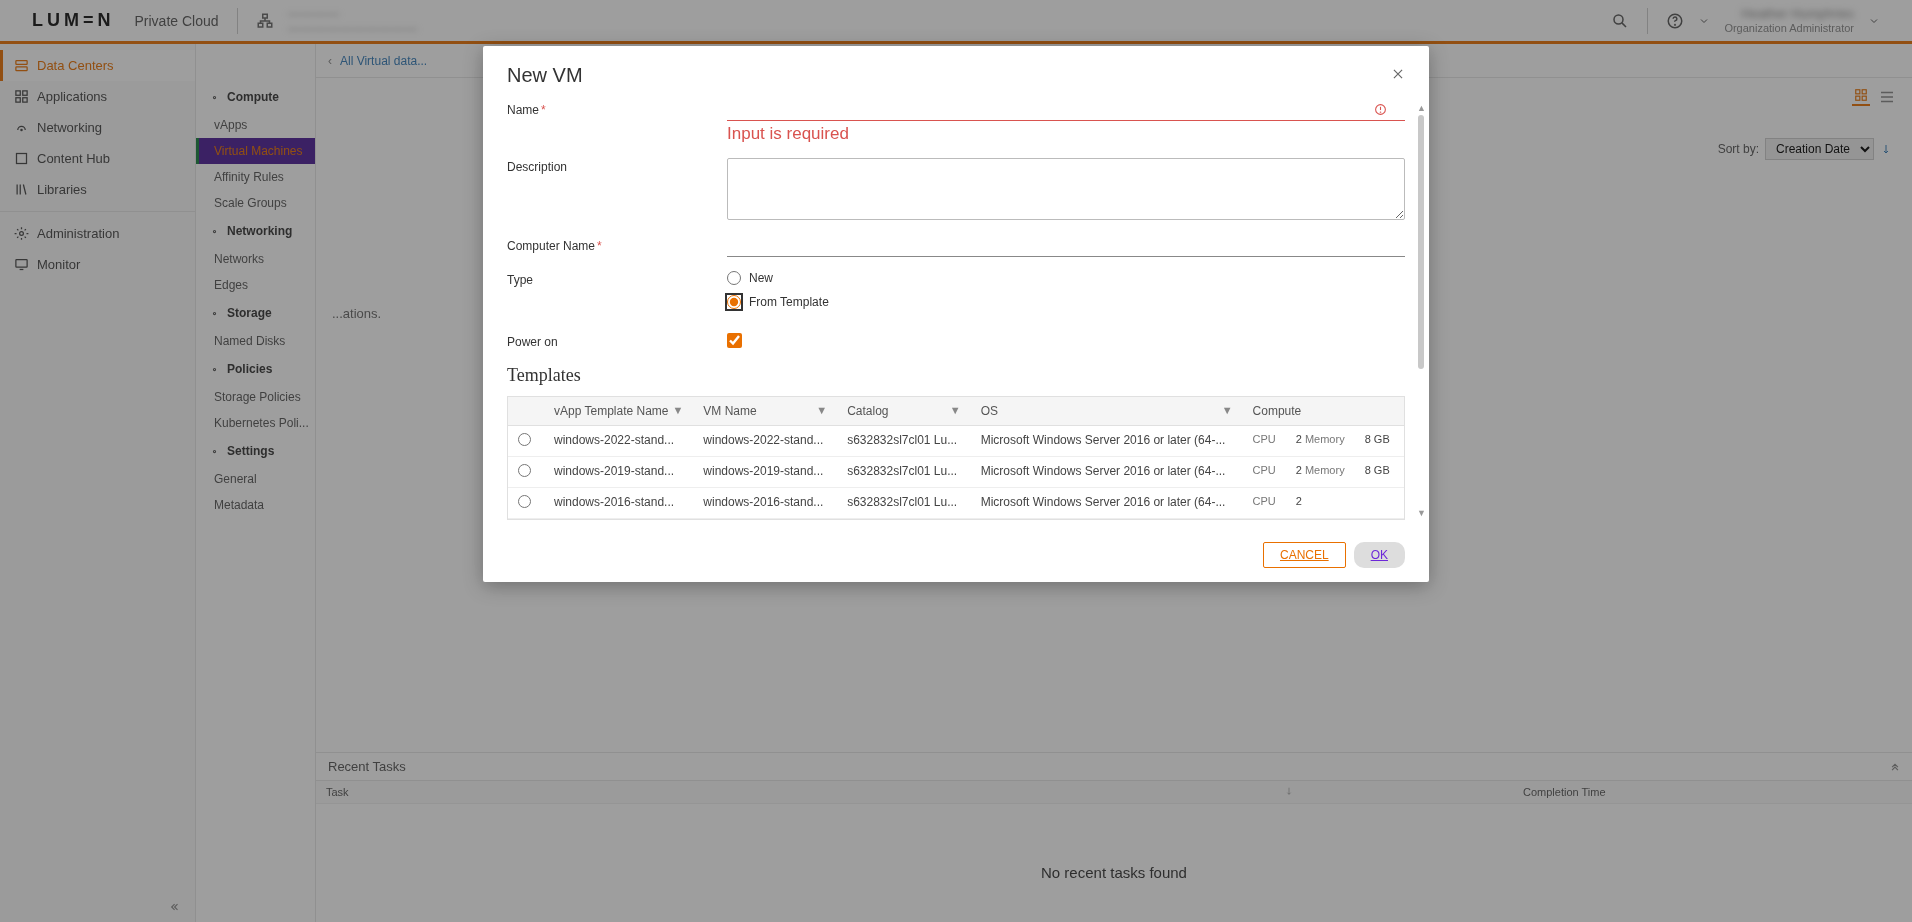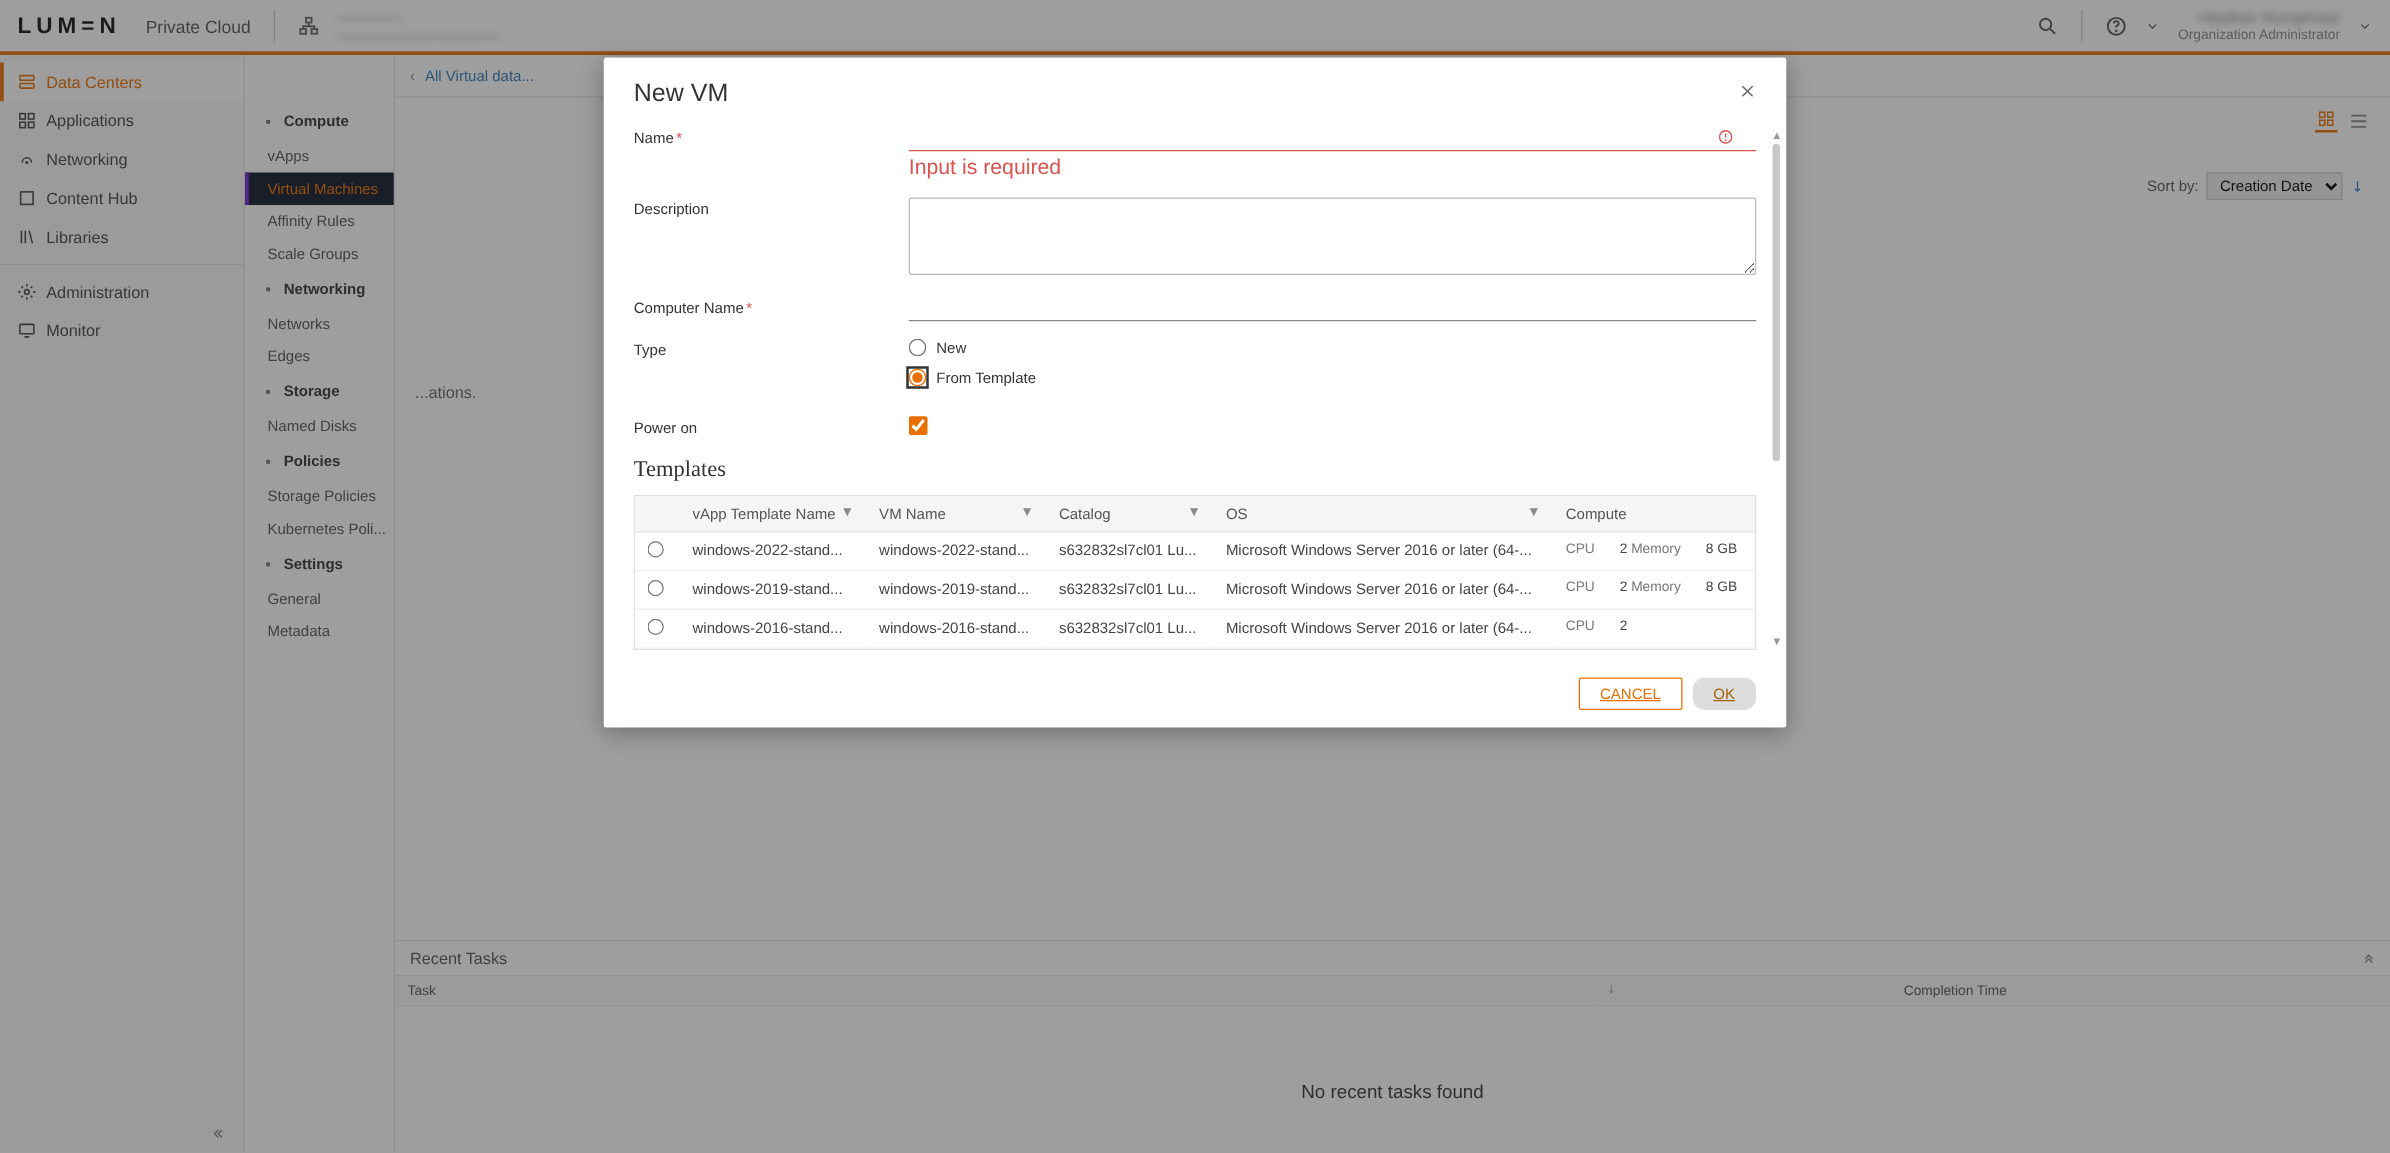--- a/index.html
+++ b/index.html
@@ -1,19 +1,19 @@
 <!DOCTYPE html>
 <html><head>
 <meta charset="utf-8">
 <style>
 * { box-sizing: border-box; margin: 0; padding: 0; }
 body { font-family: "Segoe UI", Arial, sans-serif; font-size: 13px; color: #333; background: #fff; overflow: hidden; }
 
 
-.topbar { height: 44px; background: #fff; border-bottom: 3px solid #e97000; display: flex; align-items: center; padding: 0 14px; gap: 14px; }
+.topbar { height: 44px; background: #fff; border-bottom: 3px solid #e97000; display: flex; align-items: center; padding: 0 32px; gap: 14px; }
 .logo { font-family: Arial, sans-serif; font-size: 18px; letter-spacing: 4px; font-weight: 600; color: #111; }
 .prod { font-size: 14px; color: #555; margin-left: 6px; }
 .vbar { width: 1px; height: 26px; background: #ccc; margin: 0 4px; }
 .orgicon { width: 18px; height: 18px; color: #666; }
 .blur { filter: blur(3px); color: #888; }
 .topbar .spacer { flex: 1; }
 .topicon { width: 18px; height: 18px; color: #555; cursor: pointer; }
 .userblock { text-align: right; line-height: 1.1; }
 .userblock .u1 { font-size: 13px; color: #888; filter: blur(3px); }
 .userblock .u2 { font-size: 11px; color: #888; }
@@ -23,21 +23,21 @@
 .leftnav { width: 196px; background: #fafafa; border-right: 1px solid #e6e6e6; padding-top: 6px; display: flex; flex-direction: column; }
 .leftnav .item { display: flex; align-items: center; gap: 8px; padding: 8px 14px; font-size: 13px; color: #444; cursor: pointer; }
 .leftnav .item.active { color: #e97000; background: #fff; border-left: 3px solid #e97000; padding-left: 11px; }
 .leftnav .sep { height: 1px; background: #e6e6e6; margin: 6px 0; }
 .leftnav .collapse { margin-top: auto; padding: 8px 14px; color: #888; display:flex; justify-content:flex-end;}
 .navicon { width: 15px; height: 15px; color: inherit; }
 
 .midnav { width: 120px; background: #fff; border-right: 1px solid #e6e6e6; padding-top: 38px; }
 .midnav .group { padding: 8px 12px; font-size: 12px; font-weight: 600; color: #333; display:flex; align-items:center; gap:6px;}
 .midnav .sub { padding: 6px 18px; font-size: 12px; color: #555; cursor: pointer; white-space: nowrap; overflow: hidden; }
-.midnav .sub.active { color: #e97000; border-left: 3px solid #6d28d9; padding-left: 15px; background:#0f172a;}
+.midnav .sub.active { color: #e97000; border-left: 3px solid #15803d; padding-left: 15px; background:#4c1d95;}
 .gicon{width:13px;height:13px;color:#555;}
 
 .content { flex: 1; display: flex; flex-direction: column; }
 .crumb { height: 34px; border-bottom: 1px solid #e6e6e6; display: flex; align-items: center; padding: 0 12px; gap: 8px; font-size: 12px; color: #337ab7; }
 .crumb .chev{color:#888}
 .mainarea{flex:1; padding:10px 16px; position:relative;}
 .toprow{display:flex;align-items:center; gap:8px; margin-bottom:60px;}
 .toprow .spacer{flex:1}
 .viewicon{width:18px;height:18px;color:#888;cursor:pointer;}
 .viewicon.active{color:#e97000;border-bottom:2px solid #e97000; padding-bottom:2px;}
@@ -78,21 +78,21 @@
 .tpltab th{background:#f5f5f5;text-align:left;padding:7px 10px;border-bottom:1px solid #e0e0e0;font-weight:500;color:#555;position:sticky;top:0;}
 .tpltab th .fi{float:right;color:#888;cursor:pointer;font-size:11px;}
 .tpltab td{padding:7px 10px;border-bottom:1px solid #eee;color:#444;vertical-align:top;}
 .tpltab td .comp{display:flex;flex-direction:row;gap:3px;}
 .tpltab td .comprow{display:flex;justify-content:space-between;gap:20px;font-size:11px;}
 .tpltab td .comprow span:first-child{color:#777;}
 .tpltab input[type=radio]{accent-color:#e97000;}
 .modal-foot{padding:14px 24px;display:flex;justify-content:flex-end;gap:8px;}
 .btn{padding:5px 16px;font-size:12px;border-radius:2px;cursor:pointer;border:1px solid transparent;text-decoration:underline;}
 .btn.cancel{border:1px solid #e97000;color:#e97000;background:#fff;}
-.btn.ok{background:#ddd;color:#a16207;border-radius:10px;}
+.btn.ok{background:#ddd;color:#6d28d9;border-radius:10px;}
 .mscroll{position:absolute;right:4px;top:10px;bottom:10px;width:8px;}
 .mscroll .up,.mscroll .dn{font-size:9px;color:#999;text-align:center;}
 .mscroll .track{position:absolute;top:12px;bottom:12px;width:6px;left:1px;}
 .mscroll .thumb{position:absolute;top:0;height:65%;width:6px;background:#c8c8c8;border-radius:3px;}
 html,body{height:100%;}
 </style>
 </head>
 <body>
 
 <div class="topbar">

